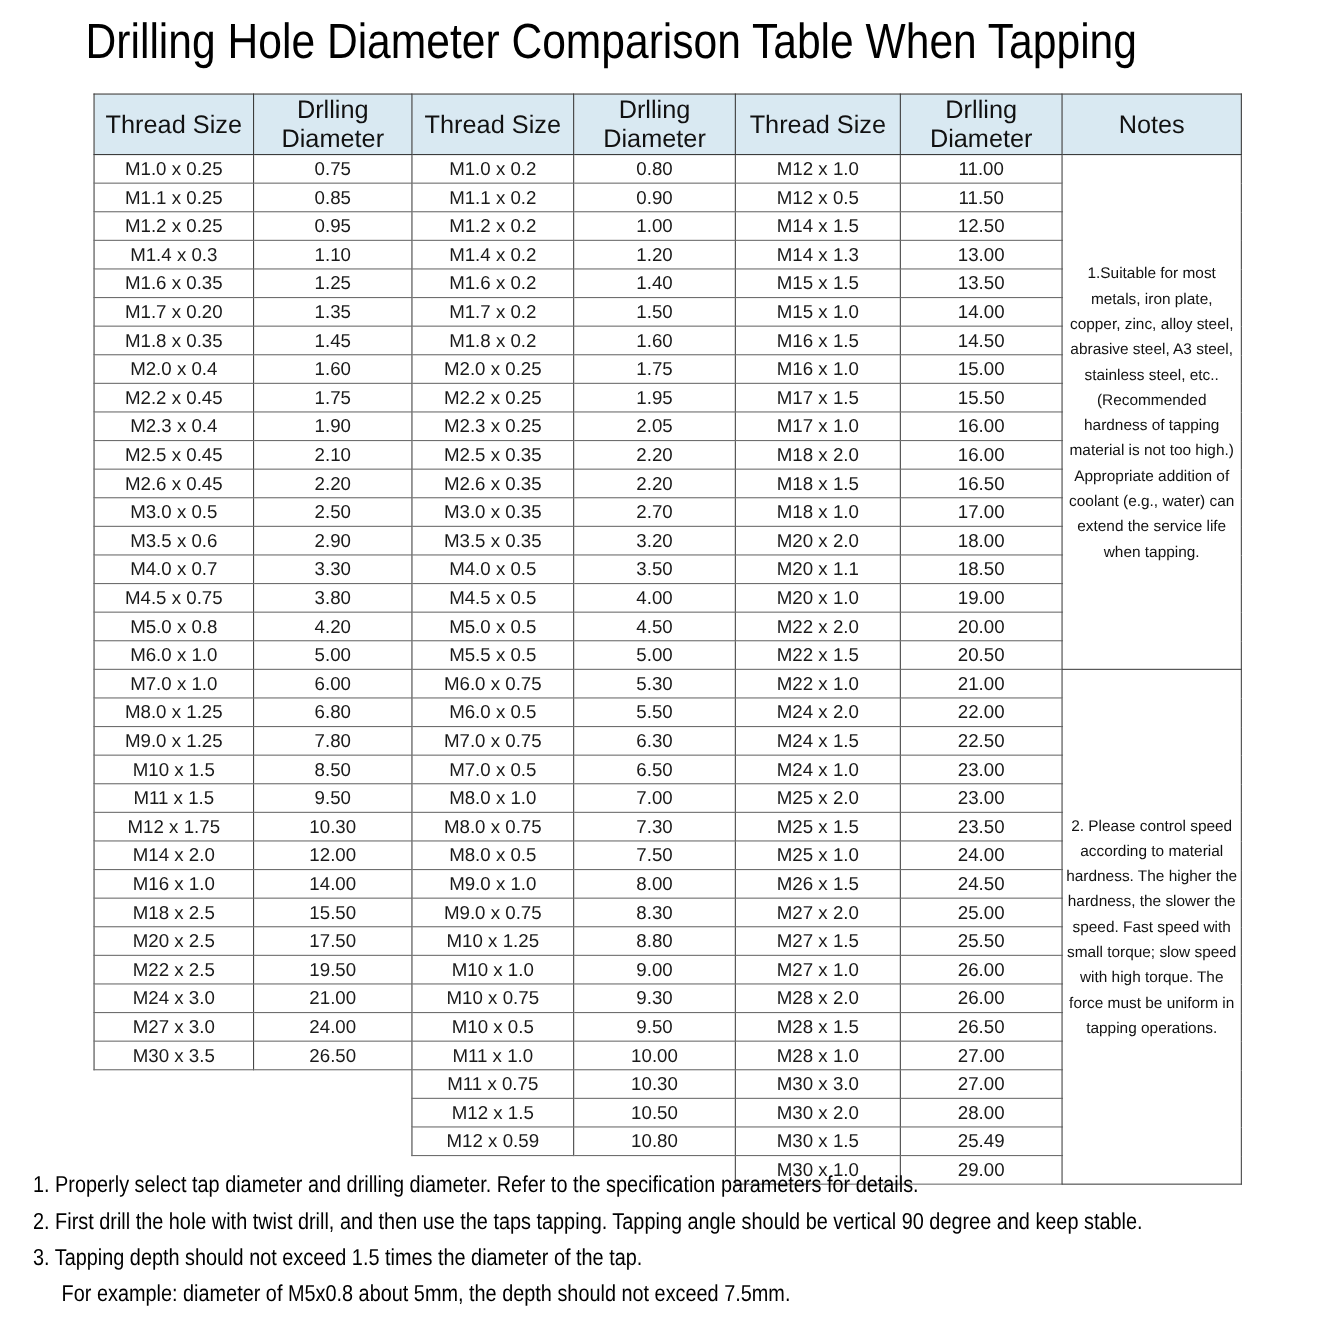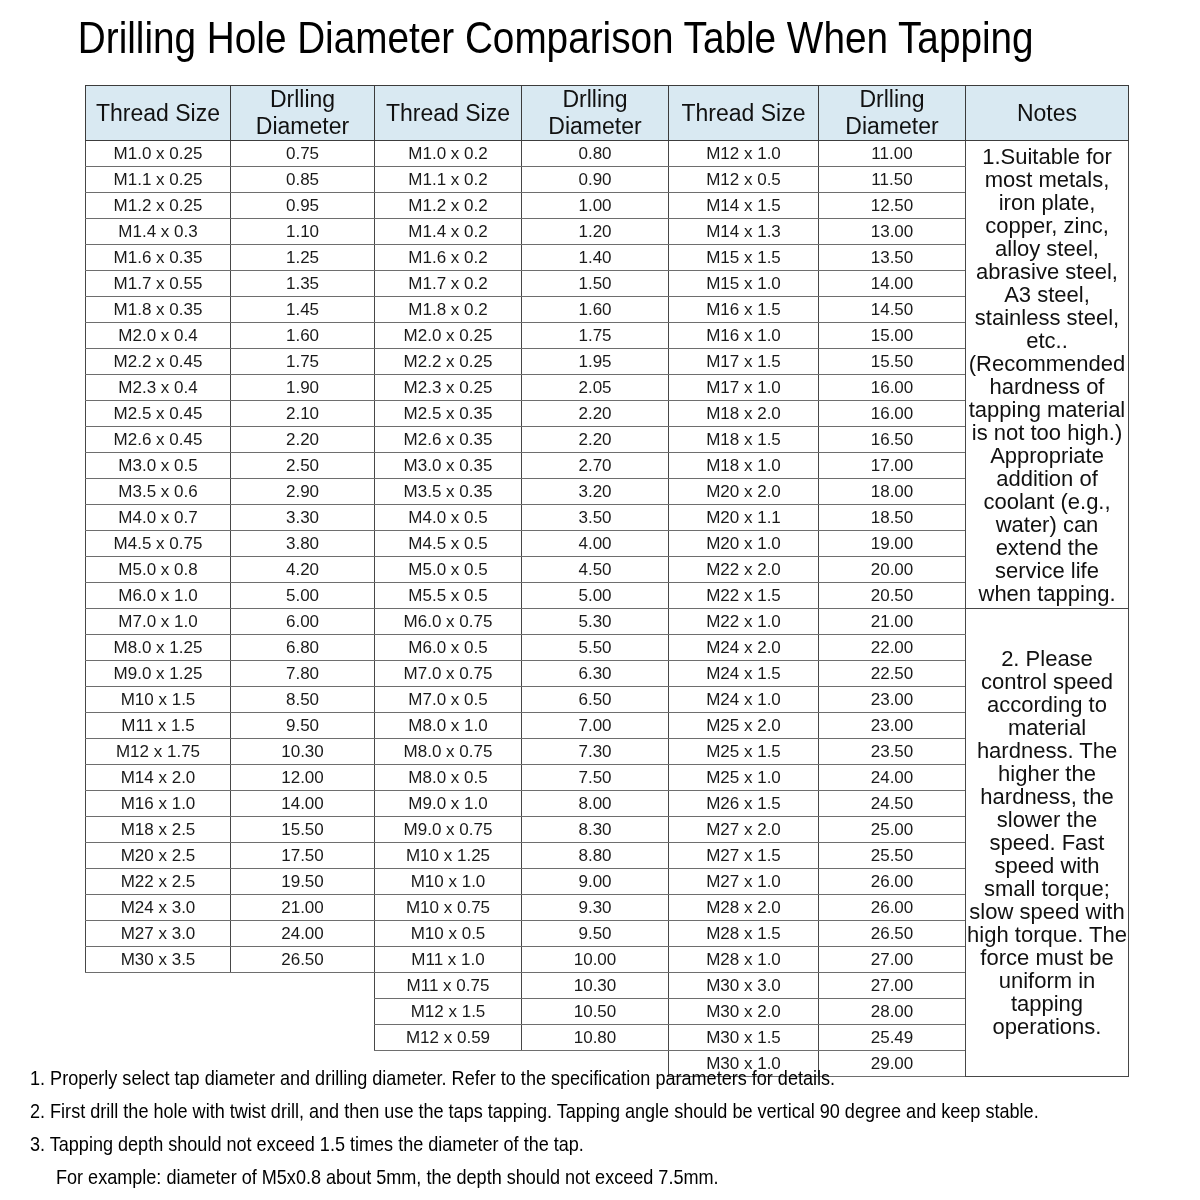--- a/index.html
+++ b/index.html
@@ -22,21 +22,21 @@
   }
   td { padding:0; text-align:center; font-size:17px; color:#1a1a1a; }
   td.cell {
     height:25px;
     border-left:1px solid #474747; border-right:1px solid #474747;
     border-top:1px solid #6e6e6e; border-bottom:1px solid #6e6e6e;
   }
   td.absent { border:none; background:transparent; }
   td.notes-cell {
     border:1px solid #474747; vertical-align:middle;
-    font-size:22px; line-height:23px; padding:0 1px; color:#111;
+    font-size:14px; line-height:23px; padding:0 1px; color:#111;
   }
   .footer { position:absolute; left:30px; top:1066px; }
   .fline { margin-bottom:7px; height:26px; }
   .fline span {
     display:inline-block; transform:scaleX(0.86); transform-origin:left center;
     font-size:21px; white-space:nowrap; color:#000;
   }
   .fline.indent { padding-left:26px; }
 </style>
 </head>
@@ -103,21 +103,21 @@
       </tr>
       <tr>
         <td class="cell">M1.6 x 0.35</td>
         <td class="cell">1.25</td>
         <td class="cell">M1.6 x 0.2</td>
         <td class="cell">1.40</td>
         <td class="cell">M15 x 1.5</td>
         <td class="cell">13.50</td>
       </tr>
       <tr>
-        <td class="cell">M1.7 x 0.55</td>
+        <td class="cell">M1.7 x 0.20</td>
         <td class="cell">1.35</td>
         <td class="cell">M1.7 x 0.2</td>
         <td class="cell">1.50</td>
         <td class="cell">M15 x 1.0</td>
         <td class="cell">14.00</td>
       </tr>
       <tr>
         <td class="cell">M1.8 x 0.35</td>
         <td class="cell">1.45</td>
         <td class="cell">M1.8 x 0.2</td>

